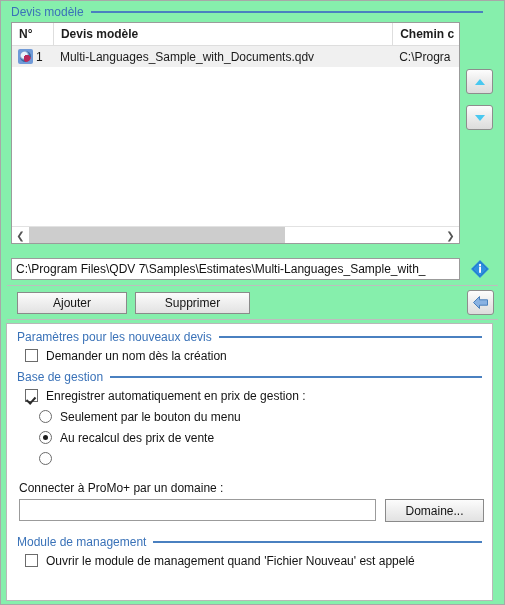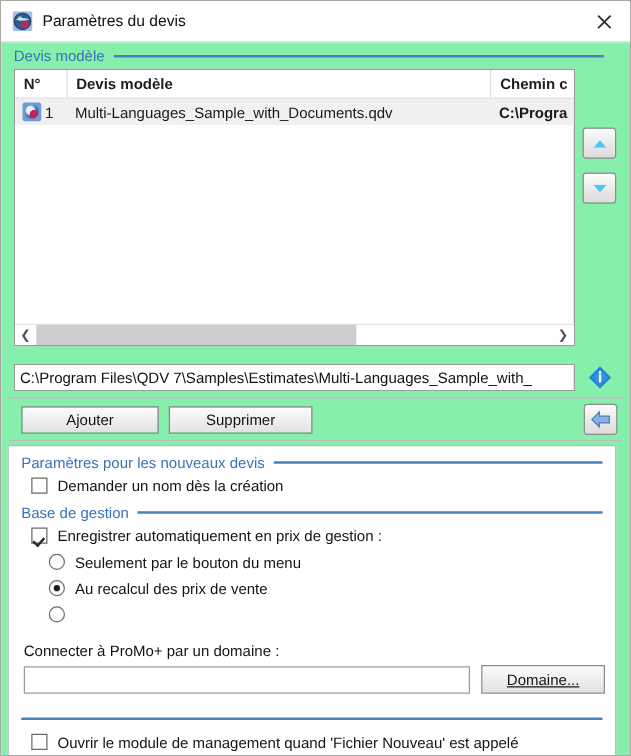--- a/index.html
+++ b/index.html
@@ -113,21 +113,21 @@
     align-items: center;
   }
   .lst-row .rc {
     display: flex; align-items: center;
     height: 21px;
     padding-left: 6px;
     overflow: hidden; white-space: nowrap;
   }
   .rc.c-num  { width: 42px; }
   .rc.c-name { width: 340px; }
-  .rc.c-path { width: 66px; font-weight: bold; }
+  .rc.c-path { width: 66px; }
   .row-icon {
     width: 15px; height: 15px;
     margin-right: 3px;
     flex: 0 0 auto;
     position: relative;
     background: #6f9ad8;
     border-radius: 2px;
   }
   .row-icon::after {
     content: "";
@@ -306,24 +306,23 @@
 
   .field-label {
     padding-left: 12px;
     font-size: 12px;
     color: #131313;
     height: 20px;
     display: flex; align-items: center;
     white-space: nowrap;
   }
   .field-row {
-    display: flex; align-items: center;
+    display: flex; align-items: flex-start;
     padding-left: 12px;
     margin-top: 1px;
-    text-decoration: underline;
   }
   .txt {
     width: 357px; height: 22px;
     border: 1px solid #9b9b9b;
     background: #ffffff;
     font-family: "Liberation Sans", sans-serif;
     font-size: 12px;
     padding: 0 4px;
   }
   .side-btn {
@@ -335,39 +334,20 @@
     color: #141414;
     display: flex; align-items: center; justify-content: center;
     cursor: default;
   }
 </style>
 </head>
 <body>
 
 <div class="window">
 
-  <div class="titlebar">
-    <span class="app-icon">
-      <svg width="16" height="16" viewBox="0 0 16 16">
-        <rect x="0" y="0" width="16" height="16" rx="2" fill="#9fc0e4"></rect>
-        <circle cx="8" cy="8" r="6.6" fill="#2d5c8e"></circle>
-        <circle cx="8" cy="8" r="6.6" fill="none" stroke="#24486f" stroke-width="1"></circle>
-        <path d="M2.4 6.5 Q8 4.2 13.6 6.5 Q8 8.6 2.4 6.5 Z" fill="#dceaf7" opacity="0.85"></path>
-        <path d="M8 8.2 Q13 7 14 11 Q11 14.6 7.6 13.2 Q6.4 10.5 8 8.2 Z" fill="#b8285a"></path>
-        <circle cx="6" cy="5.6" r="1.7" fill="#f0f7fd" opacity="0.7"></circle>
-      </svg>
-    </span>
-    <span class="title-text">Paramètres du devis</span>
-    <span class="close-btn">
-      <svg width="13" height="13" viewBox="0 0 13 13">
-        <line x1="1.5" y1="1.5" x2="11.5" y2="11.5" stroke="#2b2b2b" stroke-width="1.4"></line>
-        <line x1="11.5" y1="1.5" x2="1.5" y2="11.5" stroke="#2b2b2b" stroke-width="1.4"></line>
-      </svg>
-    </span>
-  </div>
 
   <div class="content">
 
     <div class="group-head" style="position:absolute;left:0;top:2px;width:492px;">
       <span class="group-title">Devis modèle</span>
       <span class="group-rule"></span>
     </div>
 
     <div class="list-wrap">
       <div class="lst-header">
@@ -458,20 +438,21 @@
         <span class="rad"></span>
       </div>
 
       <div class="field-label" style="margin-top:9px;">Connecter à ProMo+ par un domaine :</div>
       <div class="field-row">
         <input class="txt" type="text" value="" style="">
         <div class="side-btn">Domaine...</div>
       </div>
 
       <div class="group-head" style="margin-top:11px;">
+        <span class="group-title">Module de management</span>
         <span class="group-rule"></span>
       </div>
       <div class="row-chk">
         <span class="chk"></span>
         <span class="lbl">Ouvrir le module de management quand 'Fichier Nouveau' est appelé</span>
       </div>
 
     </div>
   </div>
 </div>

